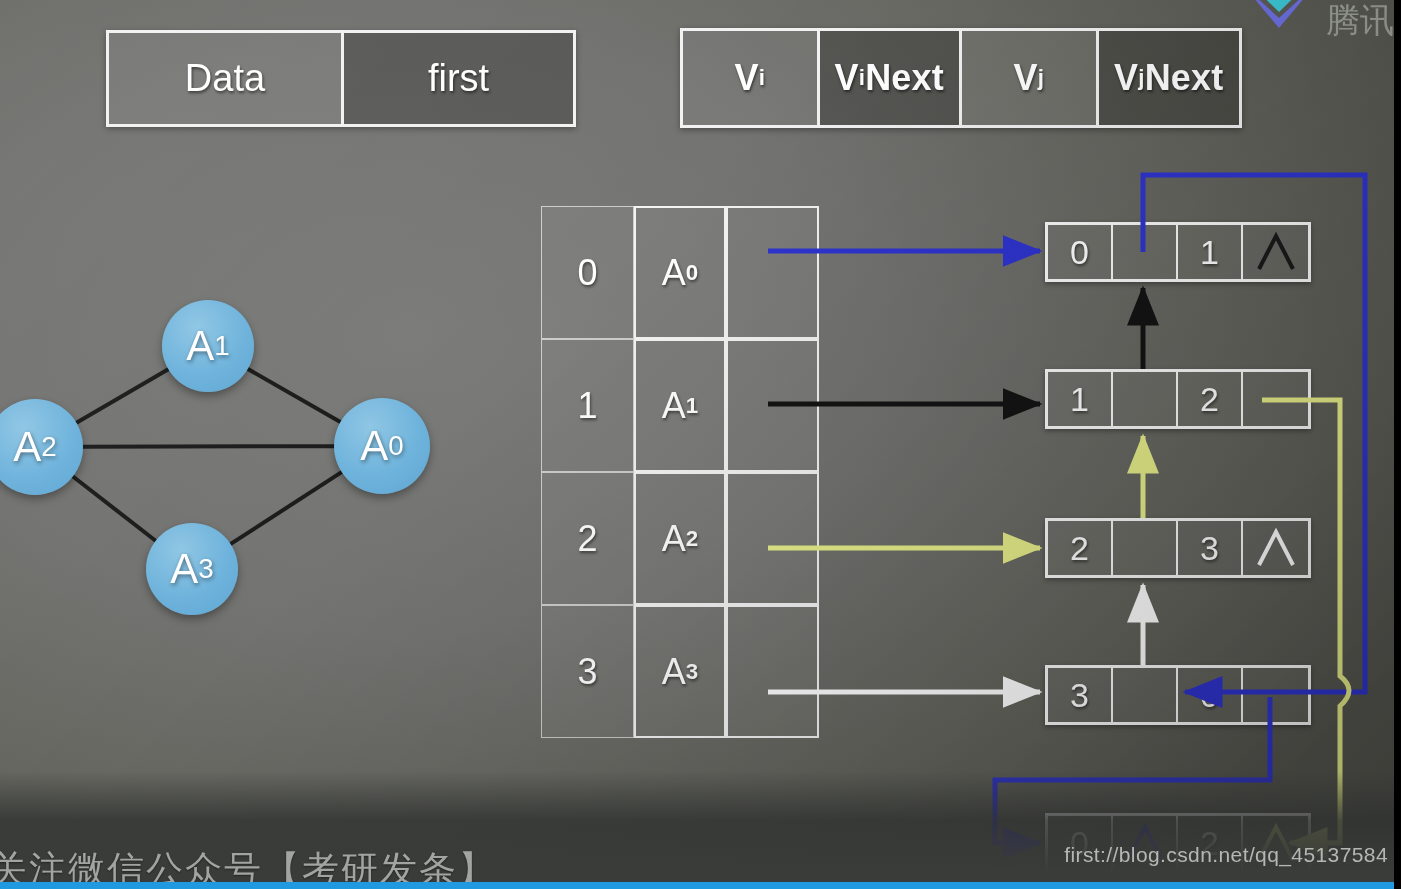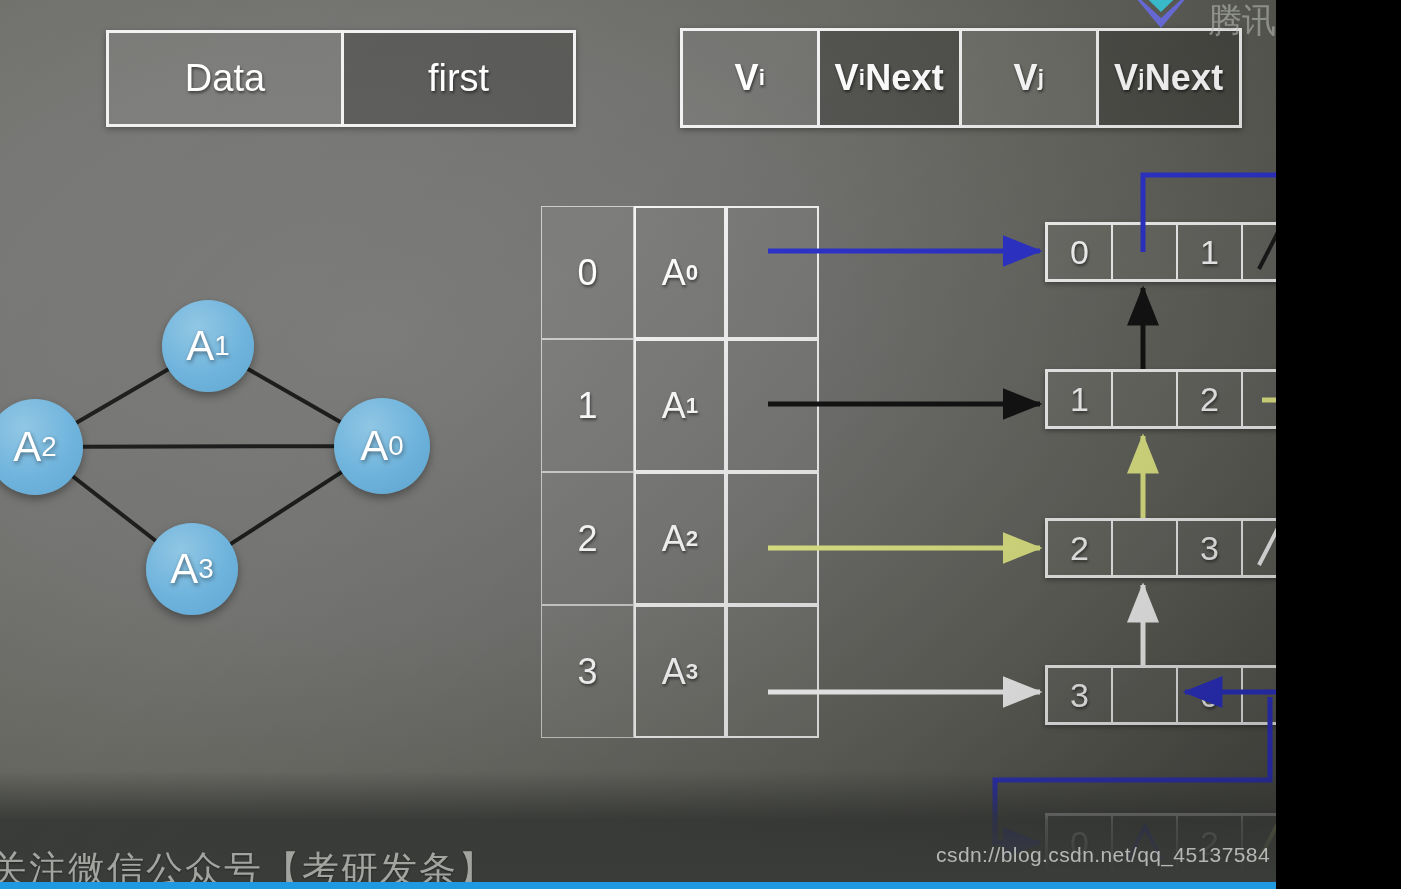--- a/index.html
+++ b/index.html
@@ -1,18 +1,18 @@
 <!DOCTYPE html>
 <html><head>
 <meta charset="utf-8">
 <style>
   html,body{margin:0;padding:0;background:#000;}
   #stage{
     position:relative;
-    width:1276px;height:889px;
+    width:1394px;height:889px;
     overflow:hidden;
     font-family:"Liberation Sans","DejaVu Sans",sans-serif;
     background:
       radial-gradient(ellipse 1100px 700px at 30% 38%, #7b7c79 0%, #737471 42%, #65665f 72%, #55564f 100%);
   }
   
   #vignette{
     position:absolute;inset:0;
     background:linear-gradient(135deg, rgba(255,255,255,0.045) 0%, rgba(0,0,0,0) 38%, rgba(0,0,0,0.16) 78%, rgba(0,0,0,0.30) 100%);
     pointer-events:none;
@@ -326,15 +326,15 @@
       <path d="M18,-6 L55,-6 L92,-6 L55,30 Z" fill="#3dc6d6"></path>
       <path d="M18,2 L55,36 L92,2 L55,46 Z" fill="#6c6fe0"></path>
     </svg>
   </div>
   <div id="logo-text">腾讯</div>
 
   <div id="vignette"></div>
   <div id="bottomdark"></div>
 
   <div id="wm-cn">关注微信公众号【考研发条】</div>
-  <div id="wm-url">csdn://blog.csdn.net/qq_45137584</div>
+  <div id="wm-url">first://blog.csdn.net/qq_45137584</div>
   <div id="progress"></div>
 </div>
 
 </body></html>

